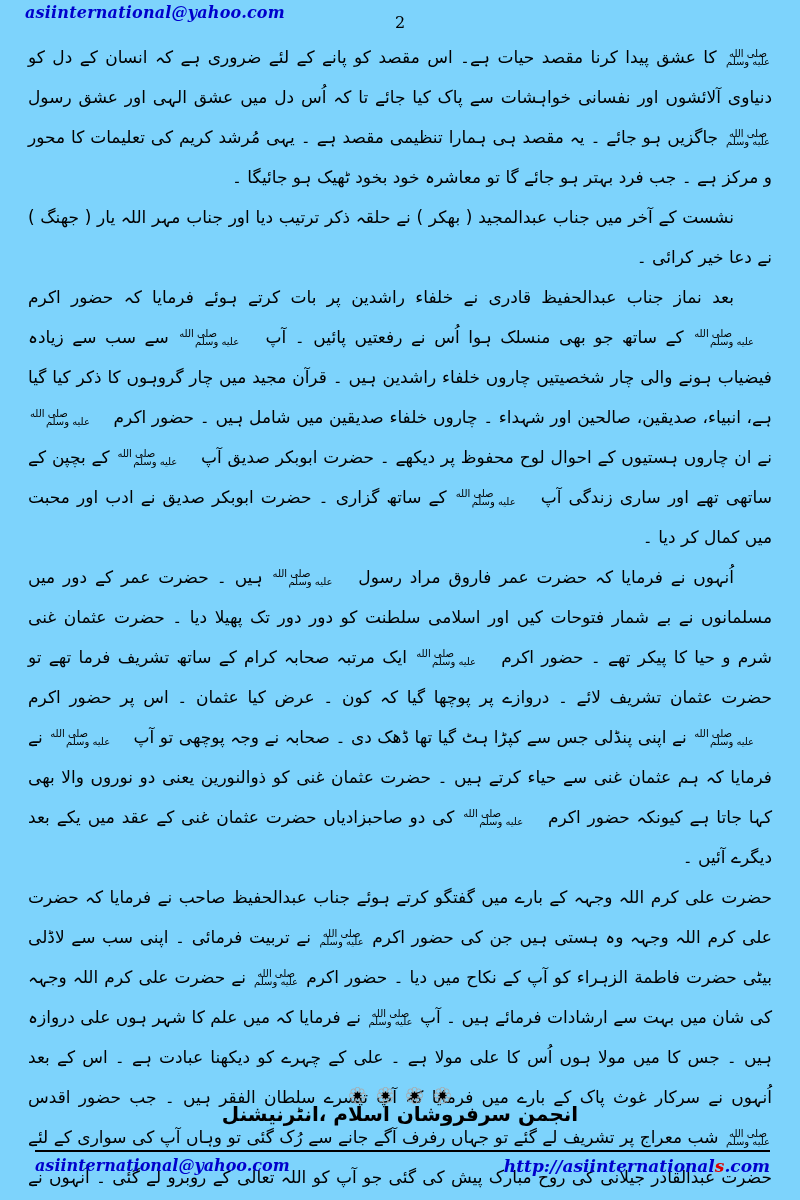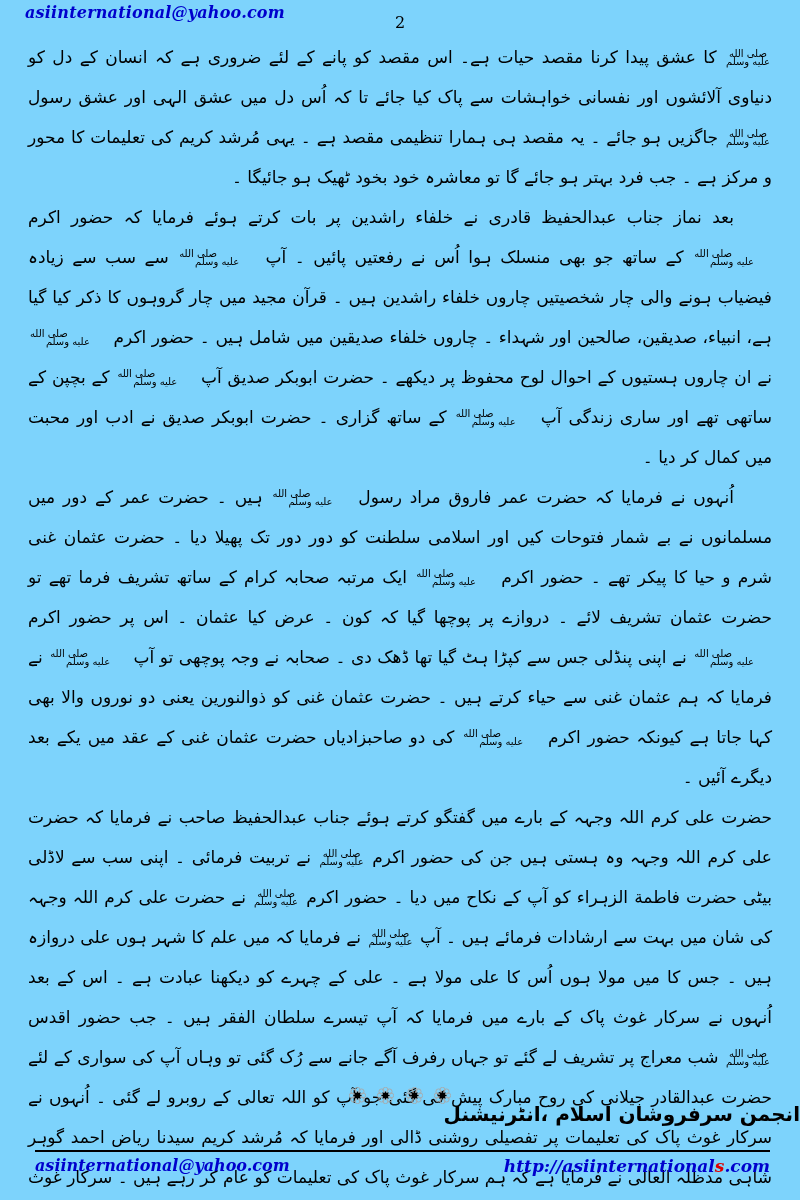--- a/index.html
+++ b/index.html
@@ -48,21 +48,21 @@
     direction:rtl;
   }
   
   .stars-row{
     position:absolute;top:1087px;left:0;right:0;
     text-align:center;height:18px;
   }
   .stars-row svg{margin:0 3px;vertical-align:top;}
   .org-title{
     position:absolute;top:1102px;left:0;right:0;
-    text-align:right;
+    text-align:center;
     direction:rtl;
     font-family:"DejaVu Sans",sans-serif;
     font-weight:bold;
     font-size:20px;
     color:#000;
   }
   .footer-rule{
     position:absolute;top:1150px;left:35px;right:30px;
     border-top:2px solid #000;
     height:0;
@@ -85,20 +85,21 @@
 <body>
 
 <div class="page">
 
   <a class="hdr-email">asiinternational@yahoo.com</a>
 
   <div class="page-number">2</div>
 
   <div class="body-text" id="body-text">
       <p class="para indent-none"><span class="saw">صلى الله<br>عليه وسلم</span> کا عشق پیدا کرنا مقصد حیات ہے۔ اس مقصد کو پانے کے لئے ضروری ہے کہ انسان کے دل کو دنیاوی آلائشوں اور نفسانی خواہشات سے پاک کیا جائے تا کہ اُس دل میں عشق الہی اور عشق رسول <span class="saw">صلى الله<br>عليه وسلم</span> جاگزیں ہو جائے ۔ یہ مقصد ہی ہمارا تنظیمی مقصد ہے ۔ یہی مُرشد کریم کی تعلیمات کا محور و مرکز ہے ۔ جب فرد بہتر ہو جائے گا تو معاشرہ خود بخود ٹھیک ہو جائیگا ۔</p>
+      <p class="para indent-small">نشست کے آخر میں جناب عبدالمجید ( بھکر ) نے حلقہ ذکر ترتیب دیا اور جناب مہر اللہ یار ( جھنگ ) نے دعا خیر کرائی ۔</p>
       <p class="para indent-small">بعد نماز جناب عبدالحفیظ قادری نے خلفاء راشدین پر بات کرتے ہوئے فرمایا کہ حضور اکرم <span class="saw">صلى الله<br>عليه وسلم</span> کے ساتھ جو بھی منسلک ہوا اُس نے رفعتیں پائیں ۔ آپ <span class="saw">صلى الله<br>عليه وسلم</span> سے سب سے زیادہ فیضیاب ہونے والی چار شخصیتیں چاروں خلفاء راشدین ہیں ۔ قرآن مجید میں چار گروہوں کا ذکر کیا گیا ہے، انبیاء، صدیقین، صالحین اور شہداء ۔ چاروں خلفاء صدیقین میں شامل ہیں ۔ حضور اکرم <span class="saw">صلى الله<br>عليه وسلم</span> نے ان چاروں ہستیوں کے احوال لوح محفوظ پر دیکھے ۔ حضرت ابوبکر صدیق آپ <span class="saw">صلى الله<br>عليه وسلم</span> کے بچپن کے ساتھی تھے اور ساری زندگی آپ <span class="saw">صلى الله<br>عليه وسلم</span> کے ساتھ گزاری ۔ حضرت ابوبکر صدیق نے ادب اور محبت میں کمال کر دیا ۔</p>
       <p class="para indent-small">اُنہوں نے فرمایا کہ حضرت عمر فاروق مراد رسول <span class="saw">صلى الله<br>عليه وسلم</span> ہیں ۔ حضرت عمر کے دور میں مسلمانوں نے بے شمار فتوحات کیں اور اسلامی سلطنت کو دور دور تک پھیلا دیا ۔ حضرت عثمان غنی شرم و حیا کا پیکر تھے ۔ حضور اکرم <span class="saw">صلى الله<br>عليه وسلم</span> ایک مرتبہ صحابہ کرام کے ساتھ تشریف فرما تھے تو حضرت عثمان تشریف لائے ۔ دروازے پر پوچھا گیا کہ کون ۔ عرض کیا عثمان ۔ اس پر حضور اکرم <span class="saw">صلى الله<br>عليه وسلم</span> نے اپنی پنڈلی جس سے کپڑا ہٹ گیا تھا ڈھک دی ۔ صحابہ نے وجہ پوچھی تو آپ <span class="saw">صلى الله<br>عليه وسلم</span> نے فرمایا کہ ہم عثمان غنی سے حیاء کرتے ہیں ۔ حضرت عثمان غنی کو ذوالنورین یعنی دو نوروں والا بھی کہا جاتا ہے کیونکہ حضور اکرم <span class="saw">صلى الله<br>عليه وسلم</span> کی دو صاحبزادیاں حضرت عثمان غنی کے عقد میں یکے بعد دیگرے آئیں ۔</p>
       <p class="para indent-none">حضرت علی کرم اللہ وجہہ کے بارے میں گفتگو کرتے ہوئے جناب عبدالحفیظ صاحب نے فرمایا کہ حضرت علی کرم اللہ وجہہ وہ ہستی ہیں جن کی حضور اکرم <span class="saw">صلى الله<br>عليه وسلم</span> نے تربیت فرمائی ۔ اپنی سب سے لاڈلی بیٹی حضرت فاطمة الزہراء کو آپ کے نکاح میں دیا ۔ حضور اکرم <span class="saw">صلى الله<br>عليه وسلم</span> نے حضرت علی کرم اللہ وجہہ کی شان میں بہت سے ارشادات فرمائے ہیں ۔ آپ <span class="saw">صلى الله<br>عليه وسلم</span> نے فرمایا کہ میں علم کا شہر ہوں علی دروازہ ہیں ۔ جس کا میں مولا ہوں اُس کا علی مولا ہے ۔ علی کے چہرے کو دیکھنا عبادت ہے ۔ اس کے بعد اُنہوں نے سرکار غوث پاک کے بارے میں فرمایا کہ آپ تیسرے سلطان الفقر ہیں ۔ جب حضور اقدس <span class="saw">صلى الله<br>عليه وسلم</span> شب معراج پر تشریف لے گئے تو جہاں رفرف آگے جانے سے رُک گئی تو وہاں آپ کی سواری کے لئے حضرت عبدالقادر جیلانی کی روح مبارک پیش کی گئی جو آپ کو اللہ تعالی کے روبرو لے گئی ۔ اُنہوں نے سرکار غوث پاک کی تعلیمات پر تفصیلی روشنی ڈالی اور فرمایا کہ مُرشد کریم سیدنا ریاض احمد گوہر شاہی مدظلہ العالی نے فرمایا ہے کہ ہم سرکار غوث پاک کی تعلیمات کو عام کر رہے ہیں ۔ سرکار غوث پاک کی تعلیمات فقر کی وہ اعلی تعلیمات ہیں جن پر عمل کر کے انسان قرب الہی میں چلا جاتا ہے ۔ اُنہوں نے فرمایا کہ سرکار غوث پاک نے ستر مرتبہ اللہ تعالی سے وعدہ لیا ہے کہ اُن کا مرید بغیر توبہ کے نہیں مرے گا ۔ اور سرکار غوث پاک فرماتے ہیں میرا مُرید وہ ہے جو زبان سے نہیں بلکہ اپنے قلب سے اللہ کا ذکر کرے ۔</p>
     </div>
 
   <div class="stars-row">
     <svg width="17" height="17" viewBox="0 0 17 17">
         <circle cx="14.10" cy="8.50" r="2.6" fill="none" stroke="#a9a9a9" stroke-width="0.9"></circle>
         <circle cx="12.46" cy="12.46" r="2.6" fill="none" stroke="#a9a9a9" stroke-width="0.9"></circle>
         <circle cx="8.50" cy="14.10" r="2.6" fill="none" stroke="#a9a9a9" stroke-width="0.9"></circle>

